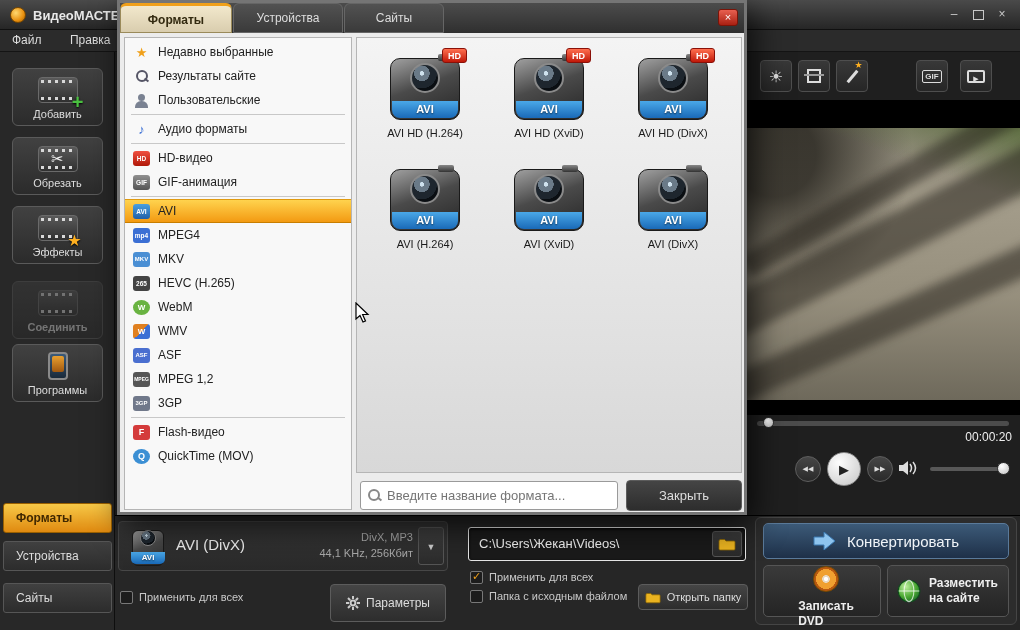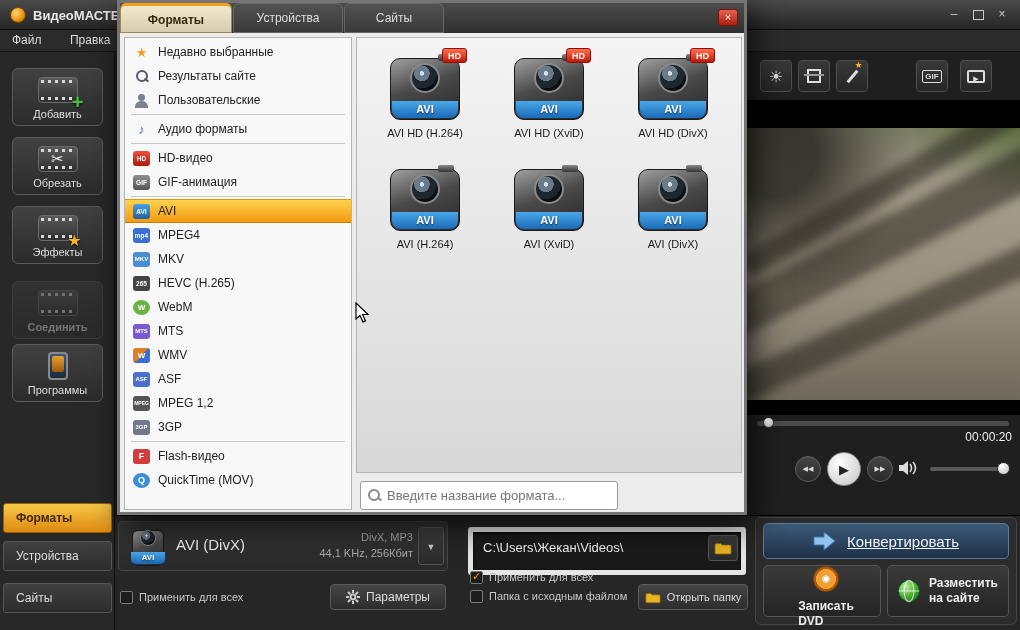--- a/index.html
+++ b/index.html
@@ -58,32 +58,32 @@
     background:linear-gradient(#3f3f3f,#2b2b2b); border:1px solid #555; border-radius:3px;
     color:#ccc; font-size:9px; text-align:center; line-height:38px; cursor:pointer; }
 
   .cb { position:absolute; width:13px; height:13px; background:#1c1c1c; border:1px solid #787878; border-radius:2px; cursor:pointer; }
   .cb.checked::after { content:"✓"; position:absolute; left:1px; top:-2px; color:#f0a01a; font-size:11px; font-weight:bold; }
   .cb-label { position:absolute; font-size:11px; color:#c8c8c8; }
 
   .btn-dark { background:linear-gradient(#454545,#2d2d2d); border:1px solid #5c5c5c; border-radius:4px;
     color:#ddd; font-size:12px; display:flex; align-items:center; justify-content:center; gap:6px; cursor:pointer; }
 
-  .path-field { position:absolute; left:468px; top:527px; width:278px; height:48px;
-    background:#1a1a1a; border:5px solid #e5e5e5; border-radius:3px; box-shadow:inset 0 1px 3px #000; }
+  .path-field { position:absolute; left:468px; top:527px; width:278px; height:34px;
+    background:#1a1a1a; border:1px solid #e5e5e5; border-radius:3px; box-shadow:inset 0 1px 3px #000; }
   .path-text { position:absolute; left:10px; top:8px; font-size:13px; color:#f0f0f0; white-space:nowrap; }
   .browse-btn { position:absolute; right:3px; top:3px; width:30px; height:26px;
     background:linear-gradient(#3c3c3c,#292929); border:1px solid #555; border-radius:3px;
     display:flex; align-items:center; justify-content:center; cursor:pointer; }
 
   .action-panel { position:absolute; left:755px; top:517px; width:262px; height:108px;
     background:#2c2c2c; border:1px solid #454545; border-radius:6px; }
   .convert-btn { position:absolute; left:763px; top:523px; width:246px; height:36px;
     background:linear-gradient(#3c5a78,#1e3048); border:1px solid #5a7a9a; border-radius:5px;
-    color:#f0f4f8; font-size:15px; display:flex; align-items:center; justify-content:center; gap:10px; cursor:pointer;text-decoration:underline; }
+    color:#f0f4f8; font-size:15px; display:flex; align-items:center; justify-content:center; gap:10px; cursor:pointer; }
   .sub-btn { position:absolute; width:118px; height:52px; background:linear-gradient(#3a3a3a,#242424);
     border:1px solid #555; border-radius:5px; color:#eee; font-size:12px; font-weight:bold;
     display:flex; align-items:center; gap:7px; padding-left:8px; cursor:pointer; line-height:15px; }
   .disc { width:26px; height:26px; border-radius:50%; flex:none;
     background:radial-gradient(circle,#fff 0 12%, #e8d8c0 13% 22%, #f0a030 23% 58%, #b85810 59% 84%, #e8c080 85%);
     border:1px solid #7a4a00; }
 
   
   .toolbar-btn { position:absolute; top:60px; width:32px; height:32px;
     background:linear-gradient(#383838,#262626); border:1px solid #4e4e4e; border-radius:4px;
@@ -299,21 +299,21 @@
   <div class="format-name">AVI (DivX)</div>
   <div class="format-details">
     <div>DivX, MP3</div>
     <div>44,1 KHz, 256Кбит</div>
   </div>
   <div class="drop-btn">▼</div>
 
   <div class="cb" style="left:120px; top:591px;"></div>
   <div class="cb-label" style="left:139px; top:591px;">Применить для всех</div>
 
-  <div class="btn-dark" style="position:absolute; left:330px; top:584px; width:116px; height:26px;">
+  <div class="btn-dark" style="position:absolute; left:330px; top:584px; width:116px; height:38px;">
     <svg width="14" height="14" viewBox="0 0 14 14">
       <g stroke="#ccc" stroke-width="2">
           <line x1="7" y1="0" x2="7" y2="3"></line>
           <line x1="7" y1="11" x2="7" y2="14"></line>
           <line x1="0" y1="7" x2="3" y2="7"></line>
           <line x1="11" y1="7" x2="14" y2="7"></line>
           <line x1="2" y1="2" x2="4.2" y2="4.2"></line>
           <line x1="9.8" y1="9.8" x2="12" y2="12"></line>
           <line x1="12" y1="2" x2="9.8" y2="4.2"></line>
           <line x1="2" y1="12" x2="4.2" y2="9.8"></line>
@@ -421,24 +421,20 @@
         </li>
       <li class="cat">
           <span class="ic ic-265">265</span>
           <span>HEVC (H.265)</span>
         </li>
       <li class="cat">
           <span class="ic ic-webm">W</span>
           <span>WebM</span>
         </li>
       <li class="cat">
-          <span class="ic ic-mts">MTS</span>
-          <span>MTS</span>
-        </li>
-      <li class="cat">
           <span class="ic ic-wmv">W</span>
           <span>WMV</span>
         </li>
       <li class="cat">
           <span class="ic ic-asf">ASF</span>
           <span>ASF</span>
         </li>
       <li class="cat">
           <span class="ic ic-mpg">MPEG</span>
           <span>MPEG 1,2</span>
@@ -517,19 +513,20 @@
           </div>
           <div class="tile-label">AVI (DivX)</div>
         </div>
       </div>
     </div>
 
     <div class="search-box">
       <span class="mag"></span>
       <input type="text" placeholder="Введите название формата..." style="">
     </div>
+    <div class="btn-dark dlg-close-btn">Закрыть</div>
   </div>
 
   <svg class="cursor-arrow" width="16" height="22" viewBox="0 0 16 22">
     <polygon points="1,1 1,17 5,13.5 8,20 10.5,19 7.6,12.5 13,12.5" fill="#fff" stroke="#000" stroke-width="1.2"></polygon>
   </svg>
 
 </div>
 
 </body></html>

